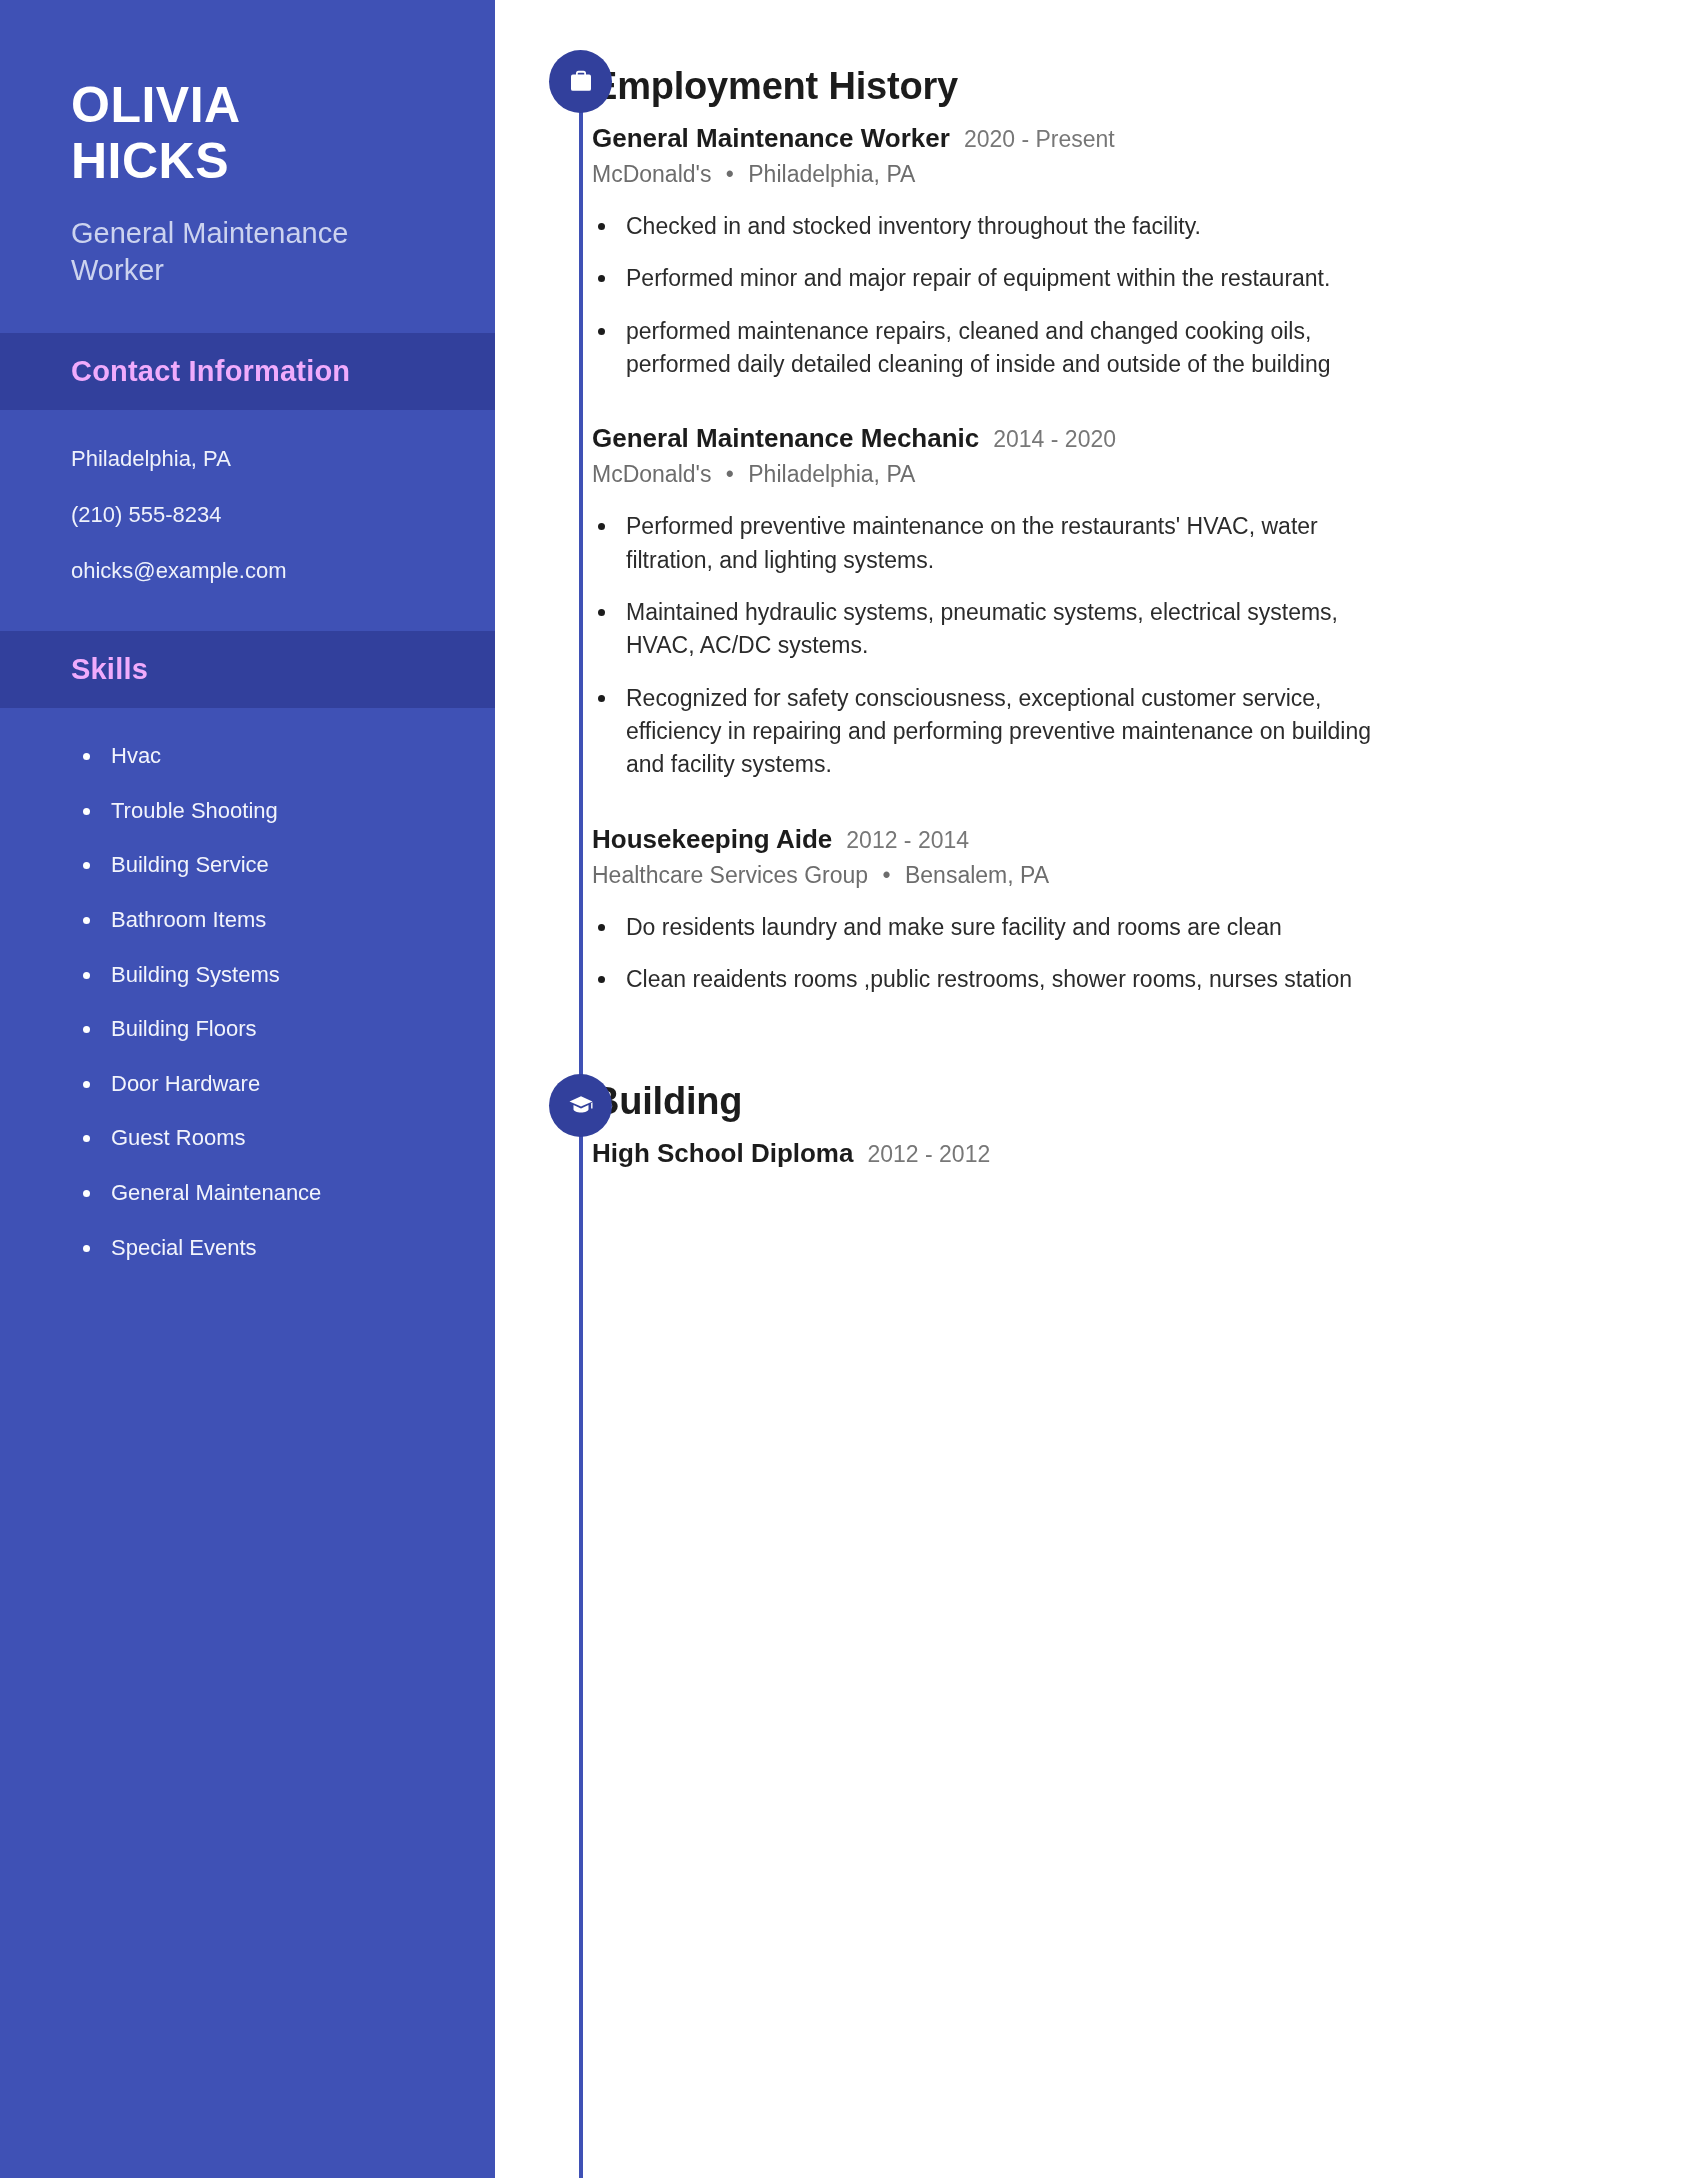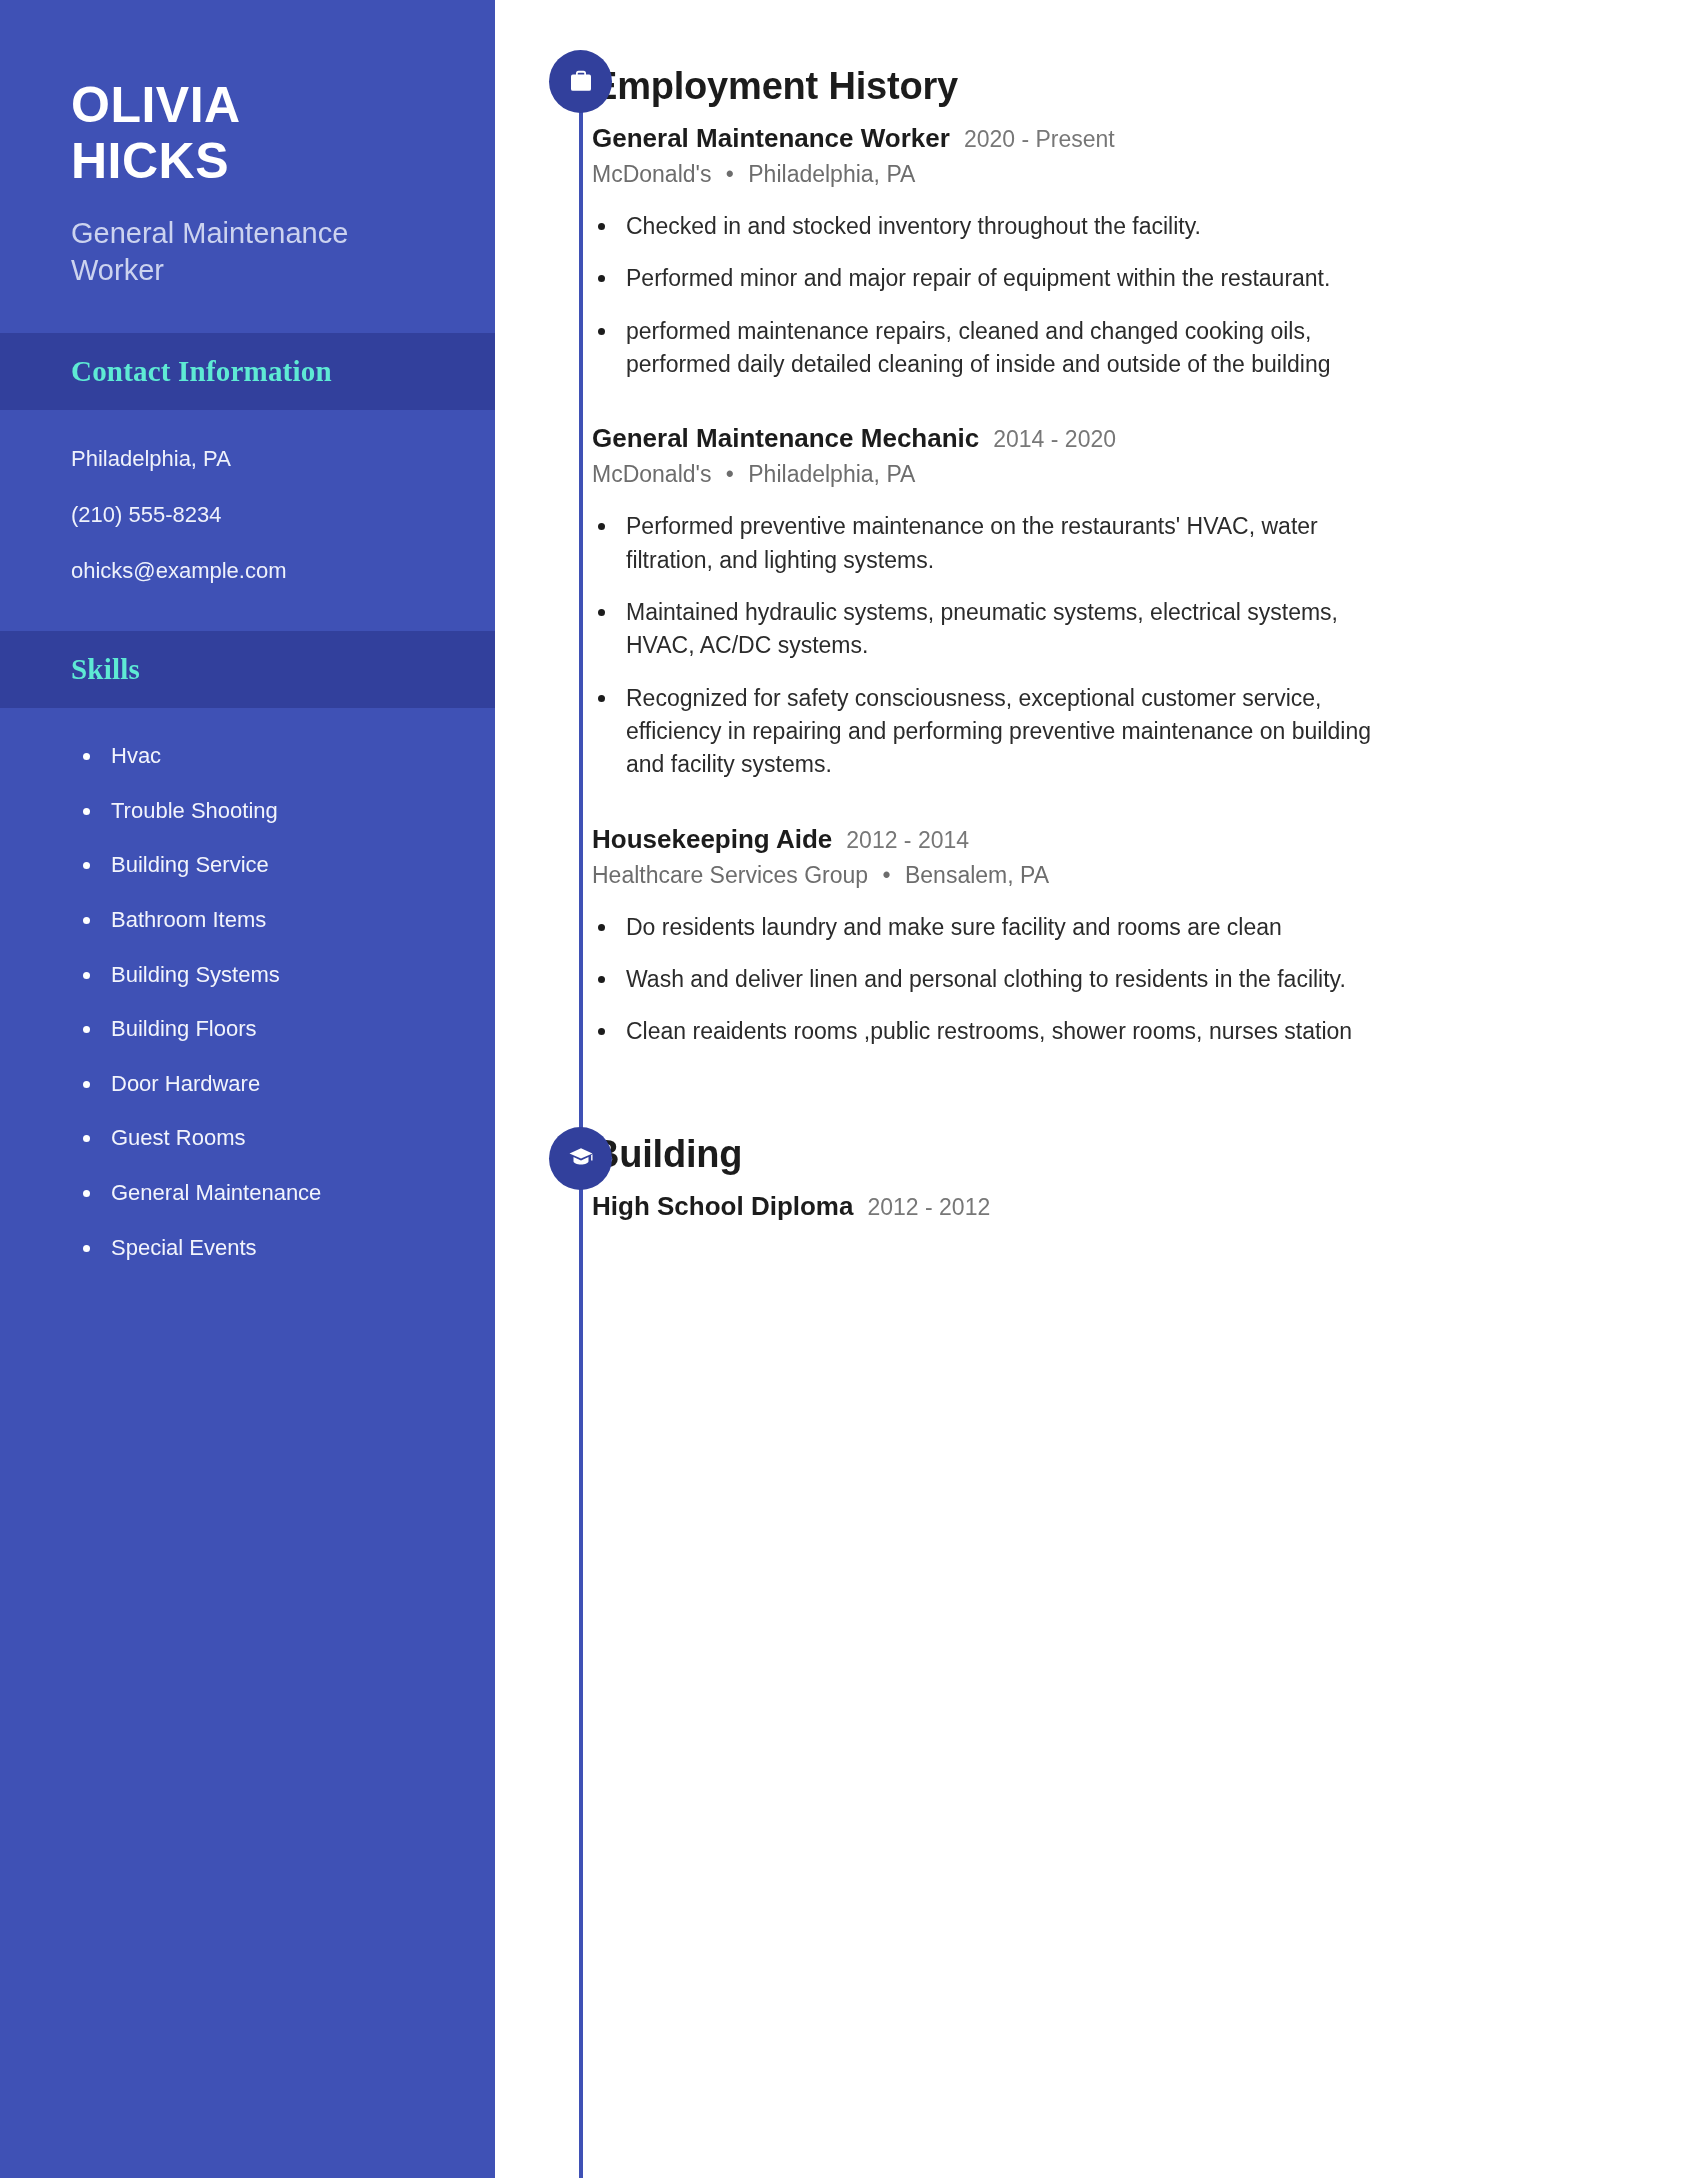--- a/index.html
+++ b/index.html
@@ -50,23 +50,22 @@
     background: #32409c;
     padding: 22px 71px 22px 71px;
     margin-top: 44px;
   }
   .section-band.skills-band {
     margin-top: 46px;
   }
   .section-band-title {
     font-size: 29px;
     font-weight: bold;
-    color: #5eead4;
+    color: #f0abfc;
     letter-spacing: 0.2px;
-    font-family: Liberation Serif, serif;
   }
   .contact-list {
     padding: 34px 71px 0 71px;
   }
   .contact-item {
     font-size: 22px;
     line-height: 1.35;
     color: #eef1fb;
     margin-bottom: 26px;
   }
@@ -299,21 +298,20 @@
           <span class="job-title">Housekeeping Aide</span>
           <span class="job-dates">2012 - 2014</span>
         </div>
         <div class="job-meta">
           <span>Healthcare Services Group</span>
           <span class="sep">•</span>
           <span>Bensalem, PA</span>
         </div>
         <ul class="duties">
           <li>Do residents laundry and make sure facility and rooms are clean</li>
-          <li>Wash and deliver linen and personal clothing to residents in the facility.</li>
           <li>Clean reaidents rooms ,public restrooms, shower rooms, nurses station</li>
         </ul>
       </div>
 
     </section>
 
     <section class="block education">
       <div class="marker" style="top:59px;">
         <svg width="30" height="30" viewBox="0 0 24 24" aria-hidden="true">
           <path fill="#ffffff" d="M12 4.2 2.8 8.3 12 12.4l9.2-4.1L12 4.2z"></path>

